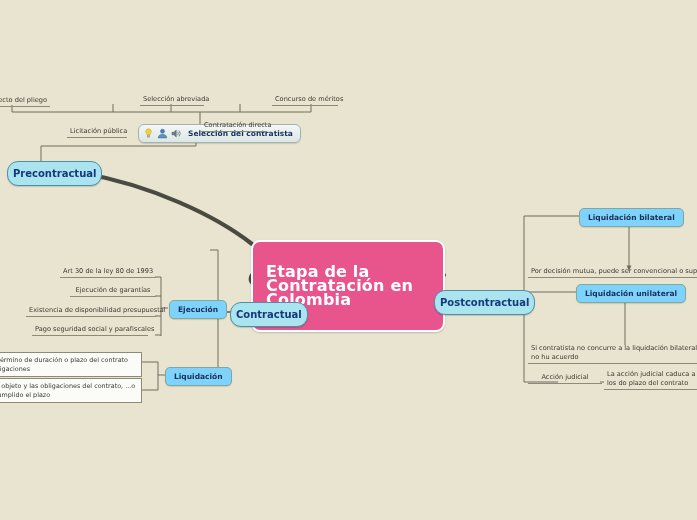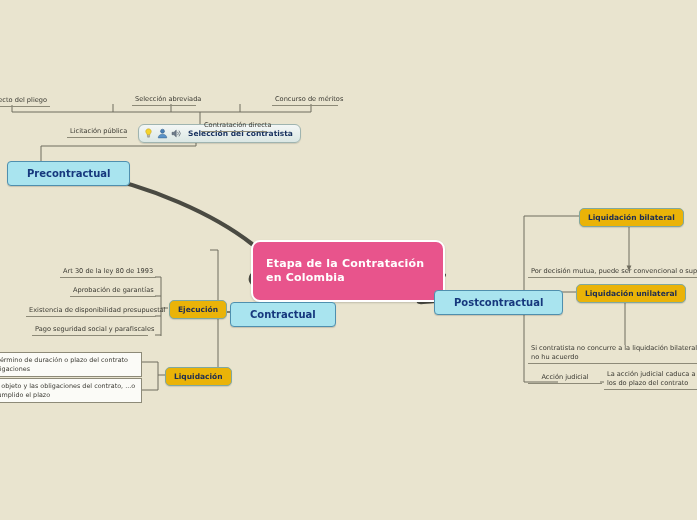--- a/index.html
+++ b/index.html
@@ -14,41 +14,41 @@
 
   
   .node{position:absolute;box-sizing:border-box;}
 
   .central{
     background:#e8548c;
     border:2px solid #ffffff;
     border-radius:9px;
     color:#ffffff;
     font-weight:bold;
-    font-size:11px;
+    font-size:16px;
     line-height:14px;
-    padding:15px 13px;
+    padding:23px 13px;
     letter-spacing:.2px;
     box-shadow:0 1px 2px rgba(0,0,0,.18);
   }
 
   .main-node{
     background:#a9e4ef;
     border:1.6px solid #4f8fae;
-    border-radius:4px;
+    border-radius:11px;
     color:#16387d;
     font-weight:bold;
     font-size:10px;
-    padding:6px 19px;
+    padding:6px 5px;
     white-space:nowrap;
     box-shadow:0 1px 1px rgba(0,0,0,.15);
   }
 
   .sub-node{
-    background:#eab308;
+    background:#7dd3fc;
     border:1px solid #7fa8a0;
     border-radius:5px;
     color:#1d2c52;
     font-weight:bold;
     font-size:7.5px;
     padding:4px 8px;
     white-space:nowrap;
     box-shadow:0 1px 1px rgba(0,0,0,.12);
   }
 
@@ -177,21 +177,21 @@
     </svg>
     <span class="ilabel">Selección del contratista</span>
   </div>
 
   <div class="leaf" style="left:-28px;top:96px;width:78px;text-align:right;">
     <span>Proyecto del pliego</span>
   </div>
   <div class="leaf" style="left:67px;top:95px;width:60px;text-align:center;margin-top:32px;">
     <span>Licitación pública</span>
   </div>
-  <div class="leaf" style="left:132px;top:95px;width:64px;text-align:left;">
+  <div class="leaf" style="left:140px;top:95px;width:64px;text-align:left;">
     <span>Selección abreviada</span>
   </div>
   <div class="leaf" style="left:201px;top:95px;width:66px;text-align:center;margin-top:26px;">
     <span>Contratación directa</span>
   </div>
   <div class="leaf" style="left:272px;top:95px;width:66px;text-align:center;">
     <span>Concurso de méritos</span>
   </div>
 
 
@@ -200,21 +200,21 @@
   </div>
 
   <div class="node sub-node" style="left:165px;top:367px;">
     <span>Liquidación</span>
   </div>
 
   <div class="leaf" style="left:60px;top:267px;width:96px;text-align:center;">
     <span>Art 30 de la ley 80 de 1993</span>
   </div>
   <div class="leaf" style="left:70px;top:286px;width:86px;text-align:center;">
-    <span>Aprobación de garantías</span>
+    <span>Ejecución de garantías</span>
   </div>
   <div class="leaf" style="left:26px;top:306px;width:130px;text-align:center;">
     <span>Existencia de disponibilidad presupuestal</span>
   </div>
   <div class="leaf" style="left:32px;top:325px;width:116px;text-align:center;">
     <span>Pago seguridad social y parafiscales</span>
   </div>
 
   <div class="boxleaf" style="left:-38px;top:352px;width:180px;">
     <span>...nto del término de duración o plazo del contrato ...o las obligaciones</span>

